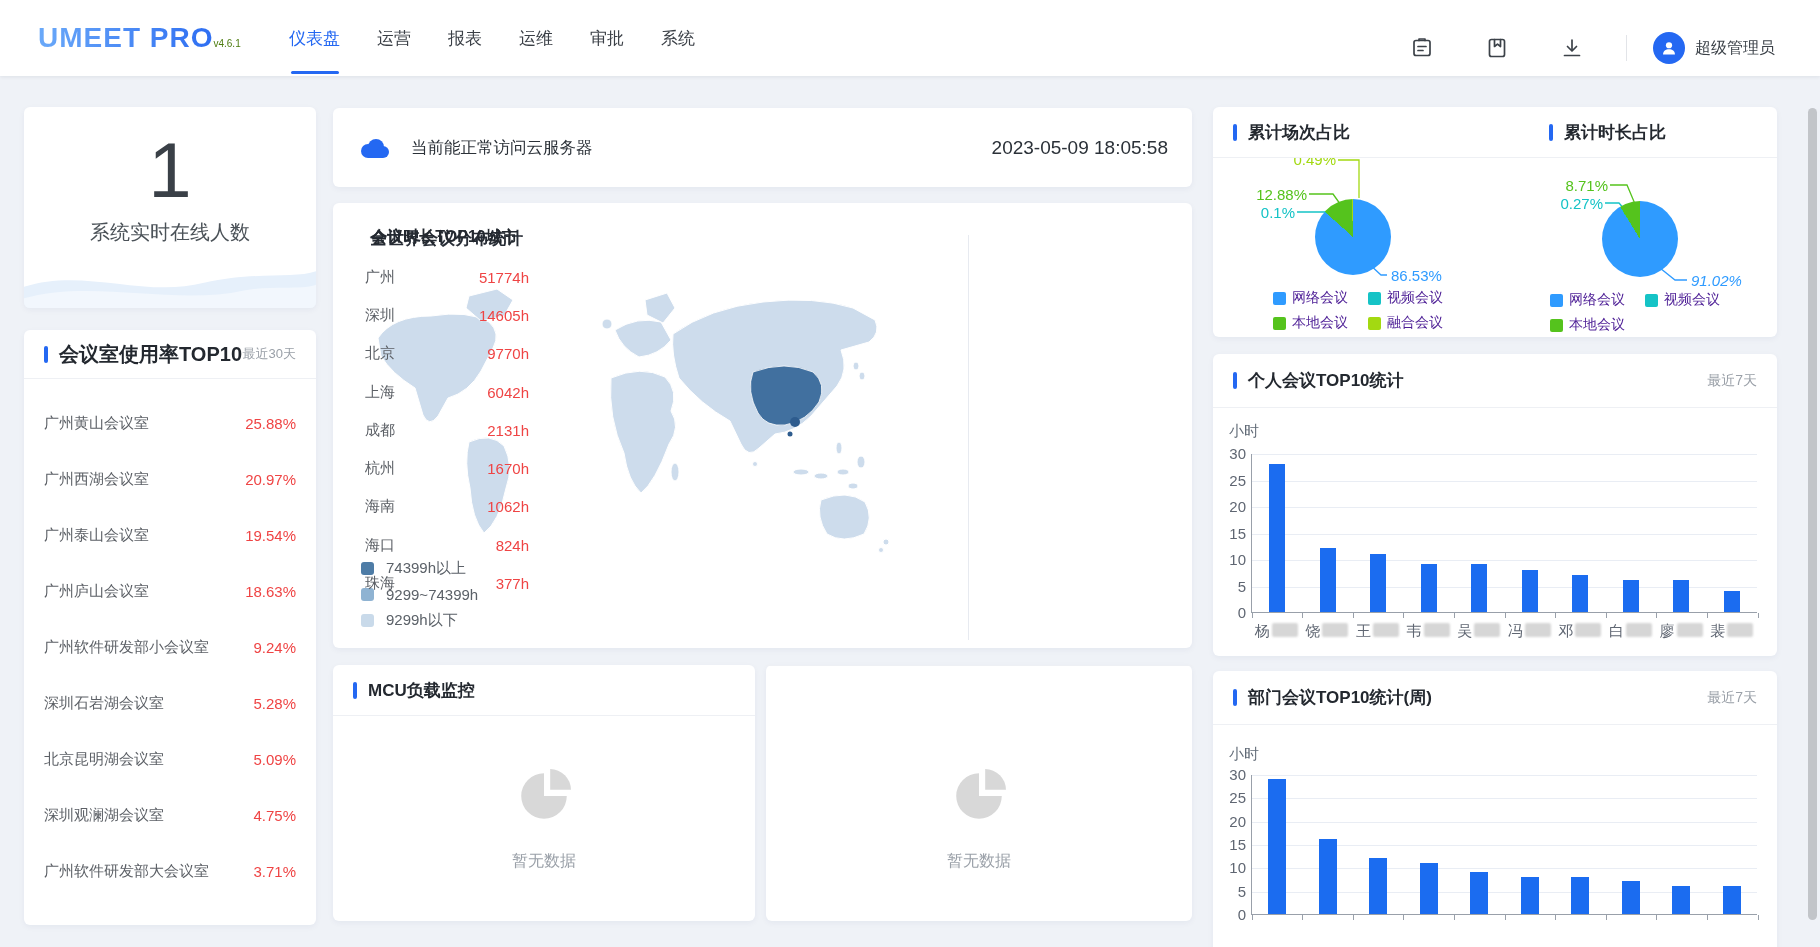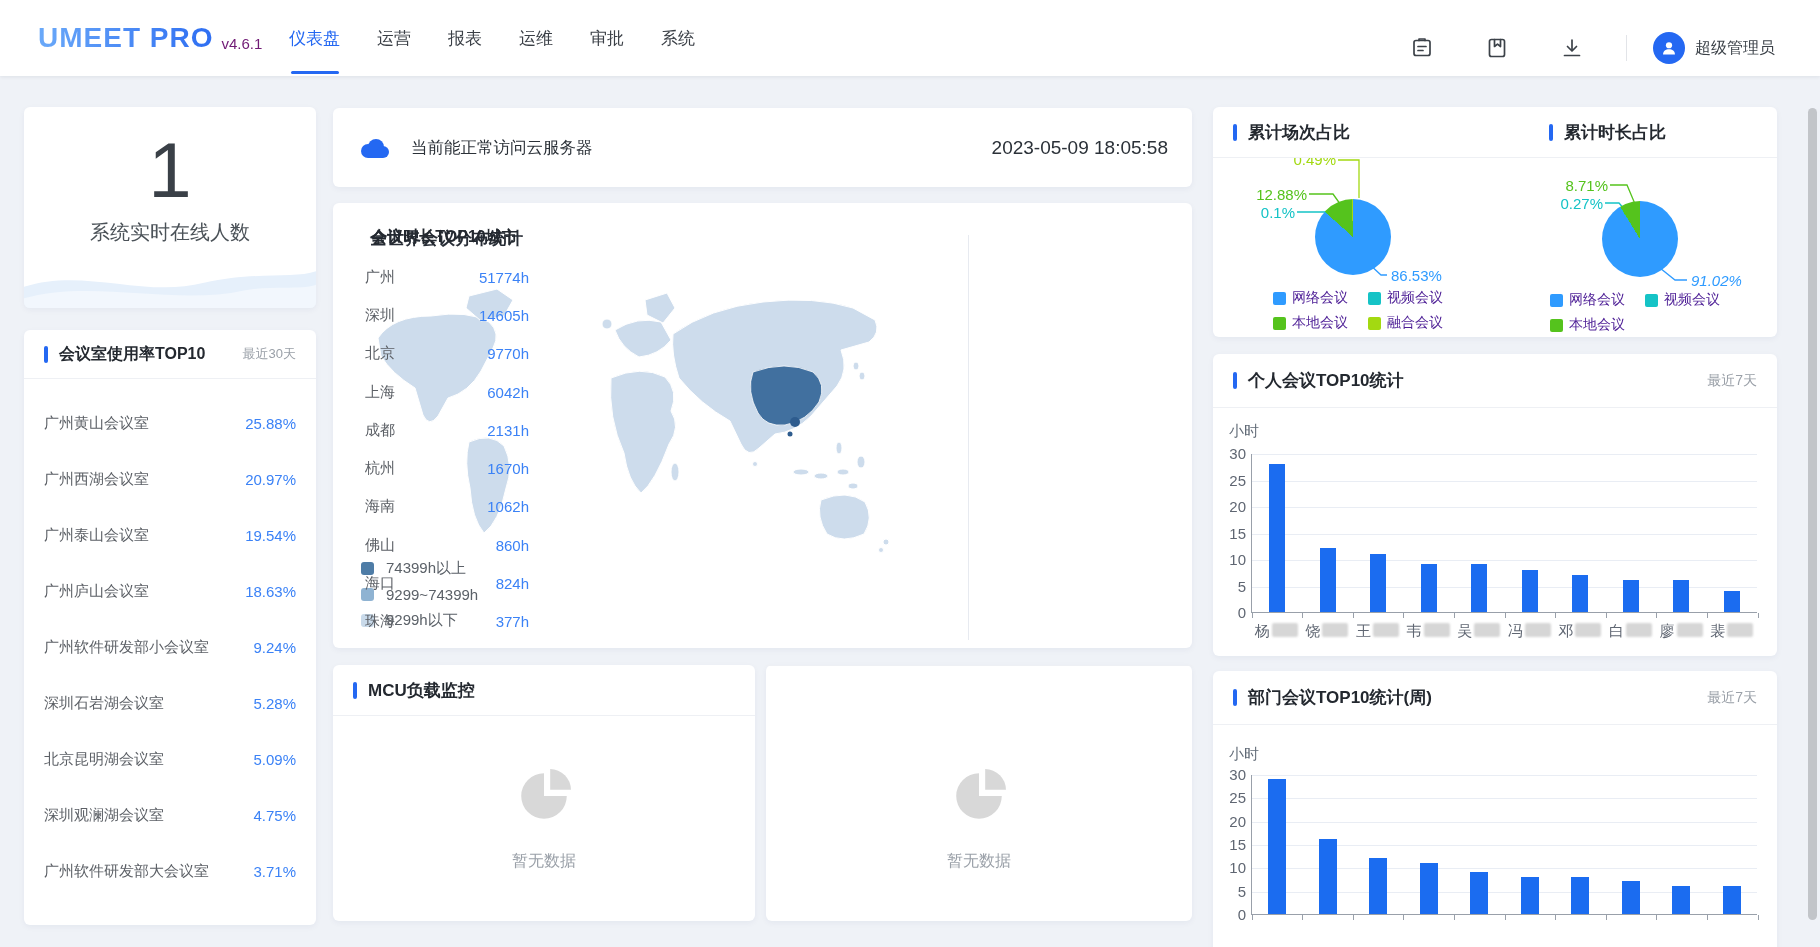--- a/index.html
+++ b/index.html
@@ -6,21 +6,21 @@
   html,body { width:1820px; height:947px; overflow:hidden; }
   body { font-family:"Liberation Sans","DejaVu Sans",sans-serif; background:#eff2f7; position:relative; color:#2b3038; }
 
   
   #navbar { position:absolute; left:0; top:0; width:1820px; height:76px; background:#fff;
             box-shadow:0 1px 4px rgba(0,21,41,.08); z-index:5; }
   .brand { position:absolute; left:38px; top:0; height:76px; display:flex; align-items:center; }
   .logo { font-size:28px; font-weight:bold; letter-spacing:1px;
           background:linear-gradient(90deg,#6aa9f9,#2e6ef2);
           -webkit-background-clip:text; background-clip:text; color:transparent; }
-  .ver { font-size:15px; color:#701a75; margin-left:8px; margin-top:10px; }
+  .ver { font-size:10px; color:#4d7c0f; margin-left:0; margin-top:10px; }
   .tabs { position:absolute; left:289px; top:0; height:76px; display:flex; gap:37px; }
   .tab { height:76px; display:flex; align-items:center; font-size:17px; color:#3a3f46; cursor:pointer; position:relative; }
   .tab.active { color:#2468f2; }
   .tab.active::after { content:""; position:absolute; left:50%; transform:translateX(-50%);
                        bottom:2px; width:48px; height:3px; background:#2468f2; border-radius:2px; }
   .nav-right { position:absolute; right:45px; top:0; height:96px; display:flex; align-items:center; }
   .nicon { width:24px; height:24px; color:#3c4249; margin-left:51px; cursor:pointer; }
   .nicon svg { width:24px; height:24px; stroke:#3c4249; }
   .vdiv { width:1px; height:26px; background:#e2e4e8; margin-left:42px; }
   .avatar { width:32px; height:32px; border-radius:50%; background:#2468f2; margin-left:26px;
@@ -39,26 +39,26 @@
   
   #card-online { left:24px; top:107px; width:292px; height:201px; overflow:hidden; }
   .big-count { position:absolute; left:0; right:0; top:18px; text-align:center;
                font-size:78px; font-weight:500; color:#3a4047; }
   .big-label { position:absolute; left:0; right:0; top:112px; text-align:center; font-size:20px; color:#4b5258; }
   .waves { position:absolute; left:0; bottom:0; width:292px; height:58px; }
 
   
   #card-rooms { left:24px; top:330px; width:292px; height:595px; overflow:hidden; }
   #card-rooms .card-h { height:48px; }
-  #card-rooms .card-title { font-size:16px; }
+  #card-rooms .card-title { font-size:20px; }
   #card-rooms .range { font-size:13px; }
   .room-rows { padding-top:16px; }
   .room-rows .lrow { height:56px; display:flex; align-items:center; padding:0 20px; }
   .lname { font-size:15px; color:#5c6066; }
-  .lval { margin-left:auto; font-size:15px; color:#3b82f6; }
+  .lval { margin-left:auto; font-size:15px; color:#ef4444; }
 
   
   #card-server { left:333px; top:108px; width:859px; height:79px; }
   .srv-row { display:flex; align-items:center; height:79px; padding:0 24px; }
   .cloud-ic { width:36px; height:24px; margin-right:18px; }
   .srv-text { font-size:16.5px; color:#2b3138; }
   .srv-time { margin-left:auto; font-size:19px; color:#2b3138; }
 
   
   #card-map { left:333px; top:203px; width:859px; height:445px; overflow:hidden; }
@@ -319,24 +319,20 @@
       </div>
       <div class="lrow">
         <span class="lname">杭州</span>
         <span class="lval">1670h</span>
       </div>
       <div class="lrow">
         <span class="lname">海南</span>
         <span class="lval">1062h</span>
       </div>
       <div class="lrow">
-        <span class="lname">佛山</span>
-        <span class="lval">860h</span>
-      </div>
-      <div class="lrow">
         <span class="lname">海口</span>
         <span class="lval">824h</span>
       </div>
       <div class="lrow">
         <span class="lname">珠海</span>
         <span class="lval">377h</span>
       </div>
     </div>
 </section>
 

